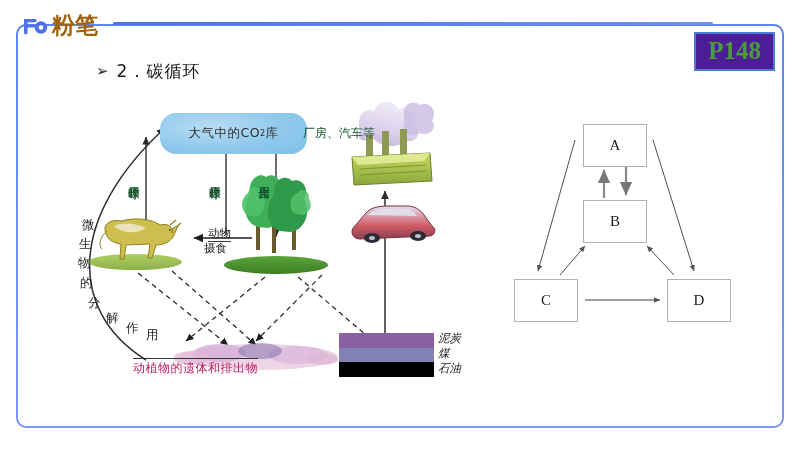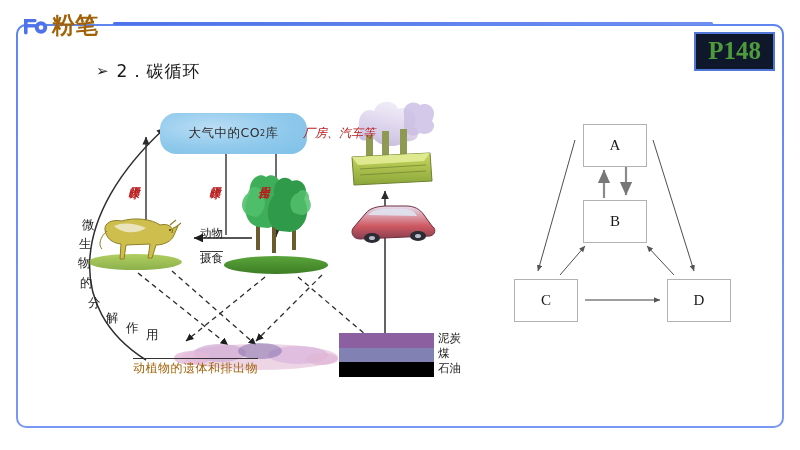--- a/index.html
+++ b/index.html
@@ -41,21 +41,21 @@
     pointer-events:none;
     -webkit-mask-image:linear-gradient(to bottom,rgba(0,0,0,1) 0%,rgba(0,0,0,.25) 85%,rgba(0,0,0,.12) 100%);
     mask-image:linear-gradient(to bottom,rgba(0,0,0,1) 0%,rgba(0,0,0,.25) 85%,rgba(0,0,0,.12) 100%);
   }
 
   
   .page-badge{
     position:absolute;right:25px;top:32px;
     padding:4px 12px 6px 12px;
     border:2px solid #4f78d8;
-    background:#0f172a;
+    background:#4c1d95;
     color:#4e9b3b;
     font-family:"Liberation Serif","DejaVu Serif",serif;
     font-weight:bold;font-size:25px;line-height:1;
     letter-spacing:0px;
   }
 
   
   .title-row{
     position:absolute;left:96px;top:60px;
     display:flex;align-items:center;gap:8px;
@@ -78,60 +78,60 @@
     position:absolute;left:160px;top:113px;width:147px;height:41px;
     background:radial-gradient(ellipse at 35% 35%,#b9ddf4 0%,#8fc9ec 55%,#7fc0e8 100%);
     border-radius:16px;
     display:flex;align-items:center;justify-content:center;
     color:#2b2b2b;font-size:12.5px;letter-spacing:.5px;
     font-family:"DejaVu Sans",sans-serif;
   }
   .co2-pool sub{font-size:8px;vertical-align:-2px;}
 
   .lbl{
-    position:absolute;color:#b91c1c;
+    position:absolute;color:#14532d;
     font-family:"DejaVu Sans",sans-serif;
     white-space:nowrap;
-    font-style:italic;
   }
   .vlabel{
     writing-mode:vertical-rl;text-orientation:upright;
     font-size:11.5px;line-height:1.05;letter-spacing:0px;
   }
   .factory-lbl{left:303px;top:125px;font-size:12px;}
 
   .feed-lbl{
     position:absolute;left:200px;top:238px;
     font-size:11.5px;color:#1d1d1d;text-align:center;line-height:1.1;
     font-family:"DejaVu Sans",sans-serif;
   }
-  .feed-lbl .u{border-bottom:1.4px solid #3a3a3a;padding-bottom:11px;display:inline-block;}
+  .feed-lbl .u{border-bottom:1.4px solid #3a3a3a;padding-bottom:1px;display:inline-block;margin-left:8px;}
 
   .micro-char{
     position:absolute;font-size:12.5px;color:#1f1f1f;
     font-family:"DejaVu Sans",sans-serif;
   }
 
   .remains-lbl{
     position:absolute;left:133px;top:358px;
-    font-size:12px;color:#a16207;
+    font-size:12px;color:#be185d;
     font-family:"DejaVu Sans",sans-serif;
     border-top:1.4px solid #333;padding-top:1px;
     letter-spacing:.5px;
   }
 
   
   .fossil{position:absolute;left:339px;top:333px;width:95px;height:44px;}
   .fossil .l1{position:absolute;left:0;top:0;width:95px;height:15px;background:#8c5fa0;}
   .fossil .l2{position:absolute;left:0;top:15px;width:95px;height:14px;background:#8181b4;}
   .fossil .l3{position:absolute;left:0;top:29px;width:95px;height:15px;background:#000000;}
   .fossil-names{
     position:absolute;left:438px;top:331px;
     font-size:11.5px;color:#1c1c1c;line-height:15.2px;
     font-family:"DejaVu Sans",sans-serif;
+    font-style:italic;
   }
 
   
   .diagram{position:absolute;left:505px;top:118px;width:250px;height:215px;}
   .dbox{
     position:absolute;border:1px solid #b2b2b2;background:#fff;
     display:flex;align-items:center;justify-content:center;
     font-family:"Liberation Serif","DejaVu Serif",serif;
     font-size:15px;color:#1a1a1a;
   }

